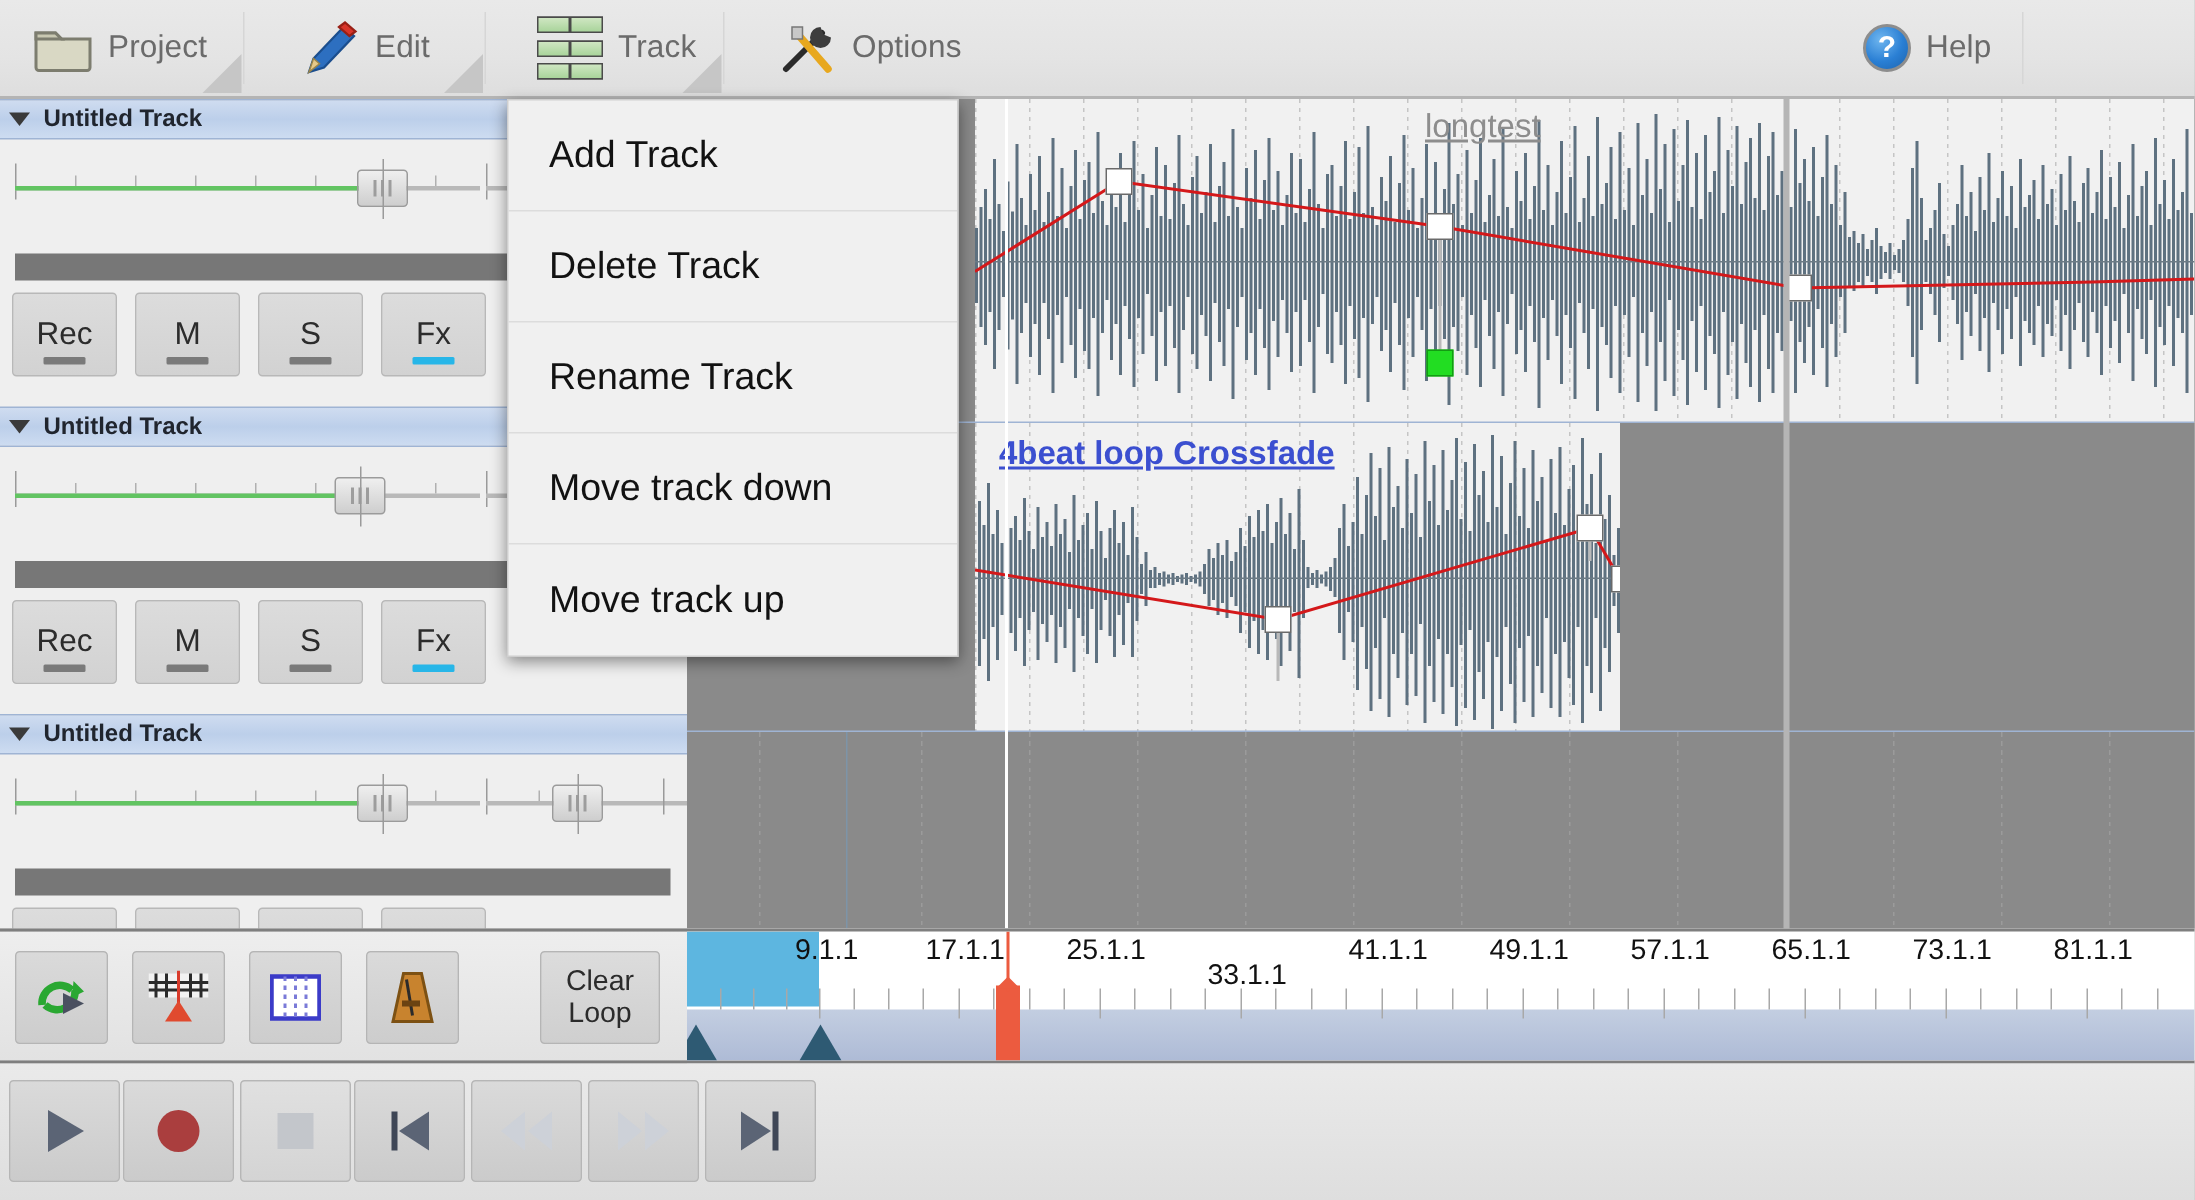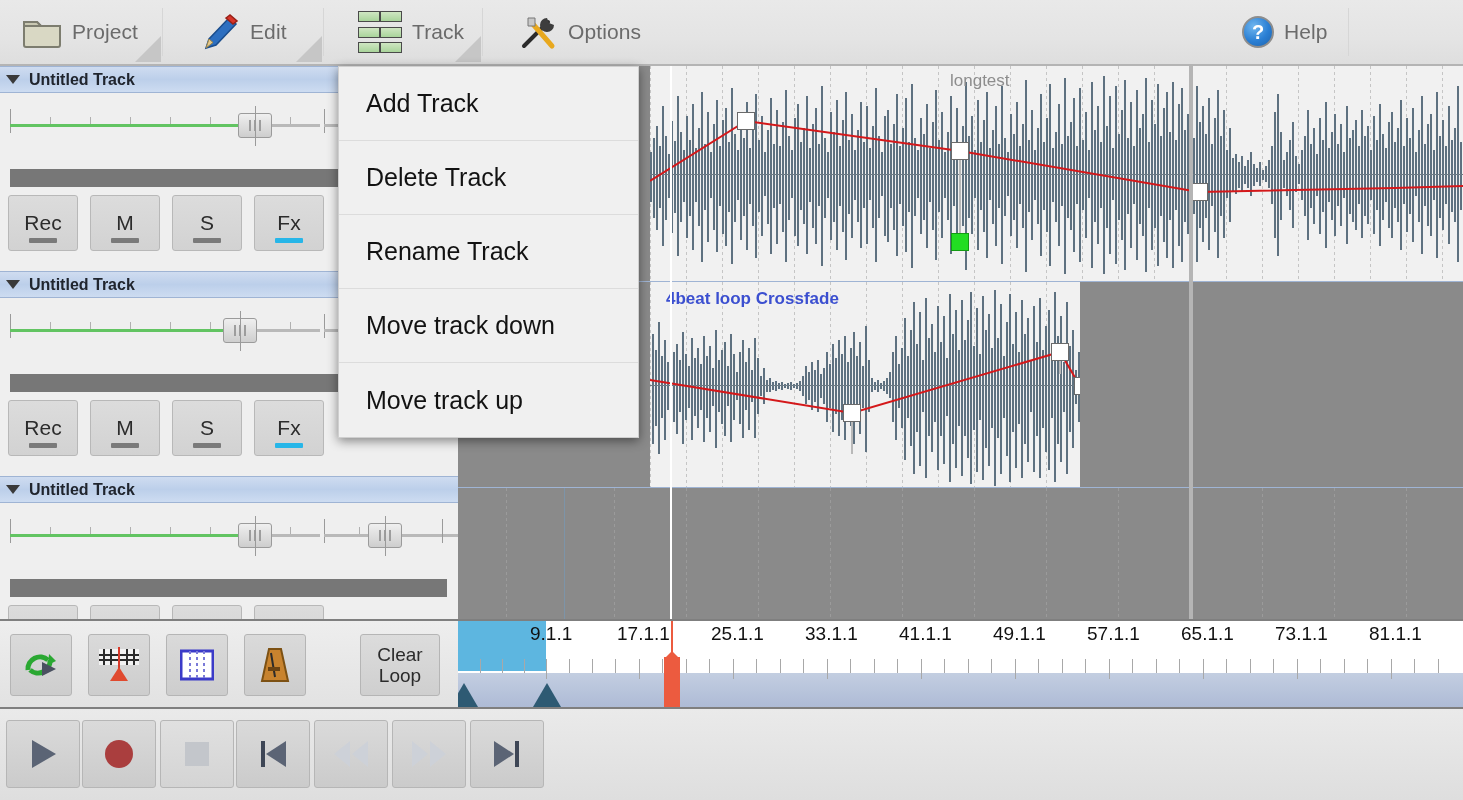--- a/index.html
+++ b/index.html
@@ -93,21 +93,21 @@
   .canvas{
     position:absolute;left:458px;top:66px;width:1005px;height:553px;
     background:#8a8a8a;overflow:hidden;
   }
   .lane{position:absolute;left:0;width:1005px;background:#8a8a8a;}
   .clip{position:absolute;top:0;bottom:0;background:#f1f1f1;overflow:hidden;}
   .clip .grid{position:absolute;inset:0;}
   .clip .grid i{position:absolute;top:0;bottom:0;width:1px;
     background:repeating-linear-gradient(to bottom,#c5c5c5 0 3px,transparent 3px 6px);}
   .midline{position:absolute;left:0;right:0;top:50%;height:1px;background:#6c7b85;}
-  .cliplbl{position:absolute;font-size:17px;}
+  .cliplbl{position:absolute;font-size:22px;text-decoration:underline;}
   .env{position:absolute;inset:0;pointer-events:none;}
   .pt{position:absolute;width:18px;height:18px;background:#fff;border:1px solid #6a6a6a;box-sizing:border-box;}
   .pt.green{background:#22dd22;border-color:#139c13;}
   .lane-sep{position:absolute;left:0;right:0;height:1px;background:#9fb4d4;}
   .playhead{position:absolute;top:0;bottom:0;width:2px;background:#ffffff;}
 
   
   .lower{
     position:absolute;left:0;top:619px;width:458px;height:90px;
     background:linear-gradient(to bottom,#eeeeee,#e2e2e2);
@@ -978,21 +978,21 @@
     </div>
   </div>
 
   <div class="ruler">
     <div class="rul-sel"></div>
     <div class="rul-band"></div>
 
     <span class="rul-num" style="left:72px;">9.1.1</span>
     <span class="rul-num" style="left:159px;">17.1.1</span>
     <span class="rul-num" style="left:253px;">25.1.1</span>
-    <span class="rul-num" style="left:347px;">33.1.1</span>
+    <span class="rul-num" style="left:347px;margin-top:17px;">33.1.1</span>
     <span class="rul-num" style="left:441px;">41.1.1</span>
     <span class="rul-num" style="left:535px;">49.1.1</span>
     <span class="rul-num" style="left:629px;">57.1.1</span>
     <span class="rul-num" style="left:723px;">65.1.1</span>
     <span class="rul-num" style="left:817px;">73.1.1</span>
     <span class="rul-num" style="left:911px;">81.1.1</span>
 
     <div>
       <div class="rul-tick" style="left:22px;height:14px;"></div>
         <div class="rul-tick" style="left:44px;height:14px;"></div>

